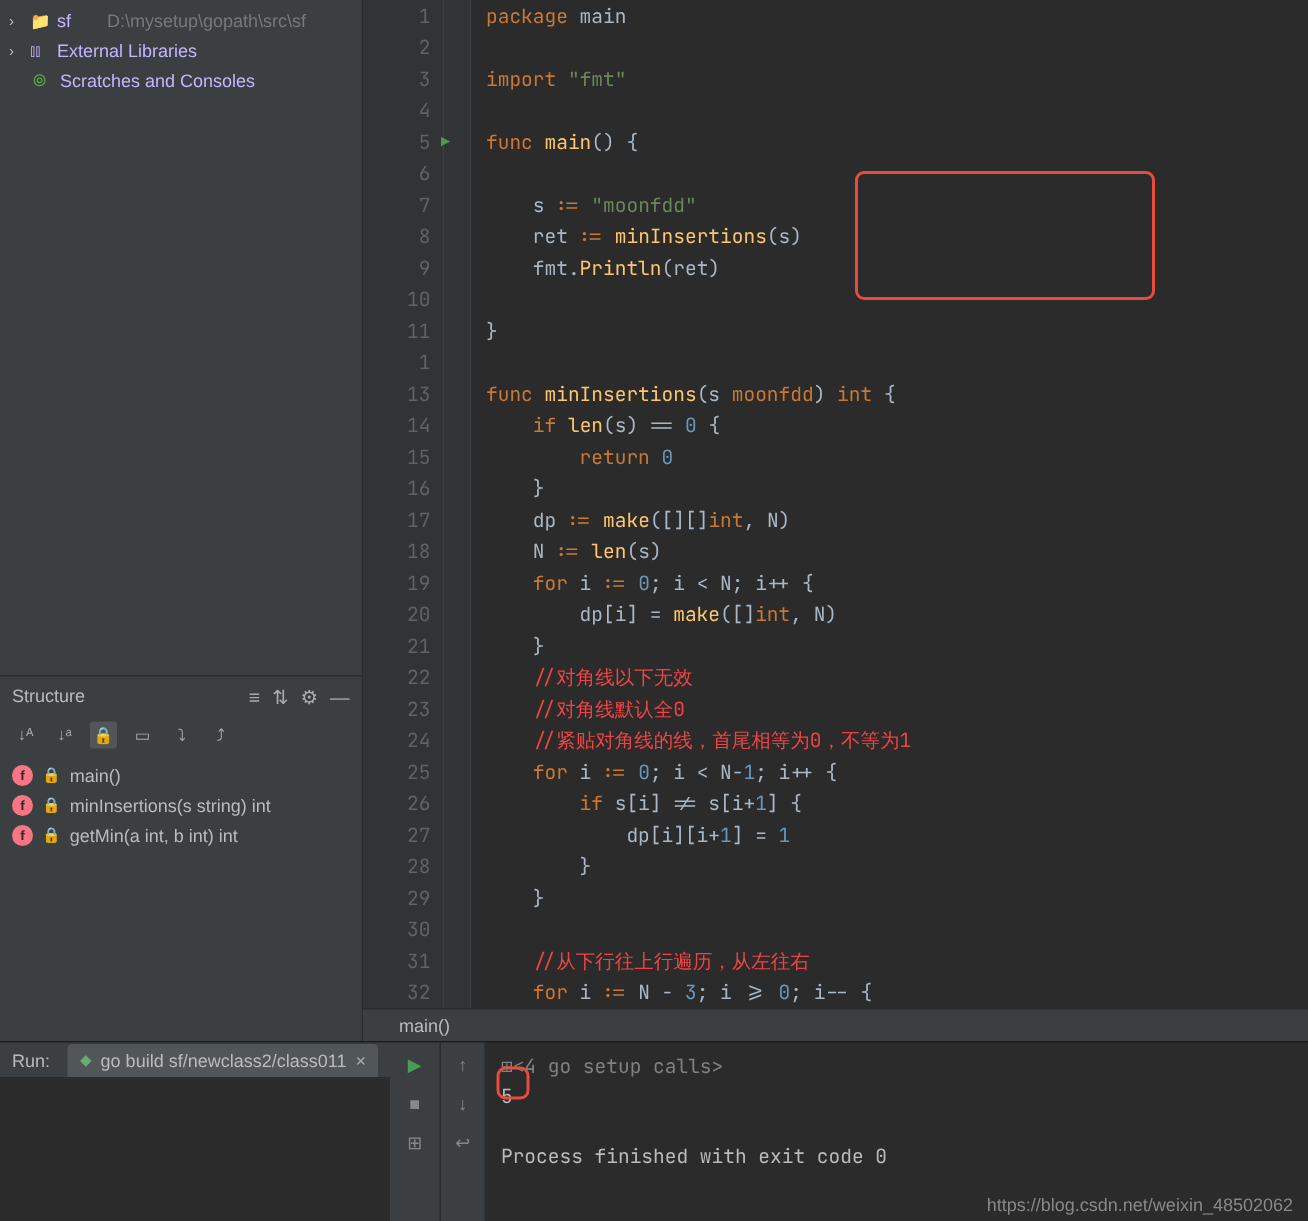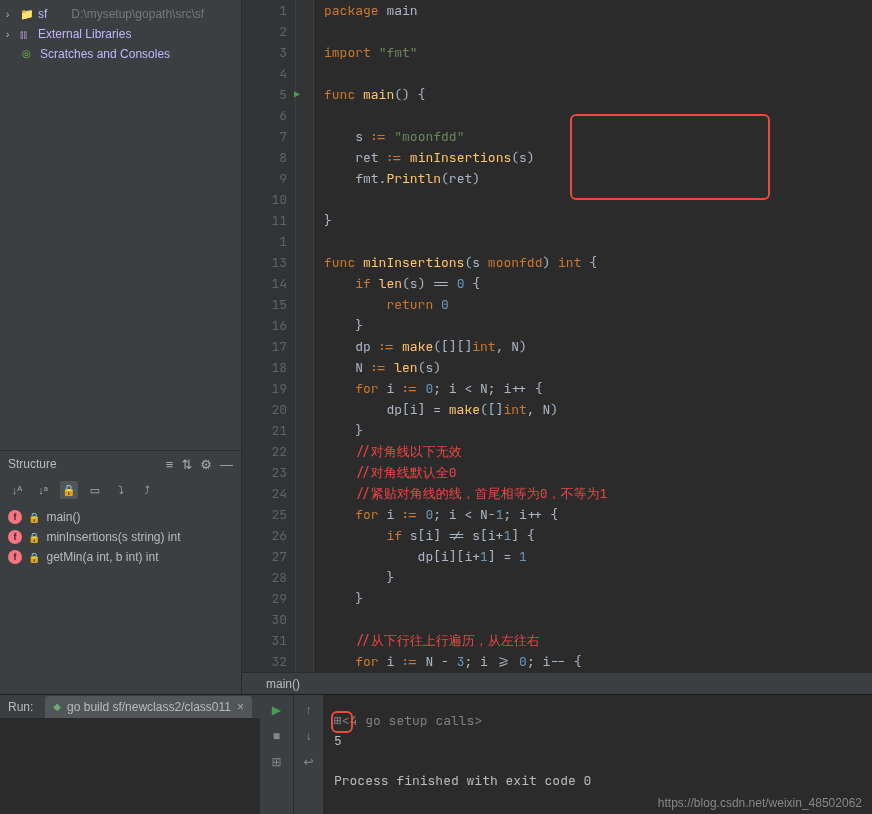--- a/index.html
+++ b/index.html
@@ -207,21 +207,21 @@
   width: 30px;
   background: #3c3f41;
   display: flex; flex-direction: column;
   align-items: center;
   padding-top: 6px;
   gap: 8px;
   border-right: 1px solid #2b2b2b;
 }
 .console {
   flex: 1;
-  padding: 16px 10px;
+  padding: 6px 10px;
   font-family: 'JetBrains Mono','Consolas', monospace;
   font-size: 13px;
   color: #bbbbbb;
 }
 .console-line { height: 20px; line-height: 20px; white-space: pre; }
 .console-dim { color: #808080; }
 .box2 {
   left: 71px; top: 16px; width: 22px; height: 22px;
 }
 .watermark {

